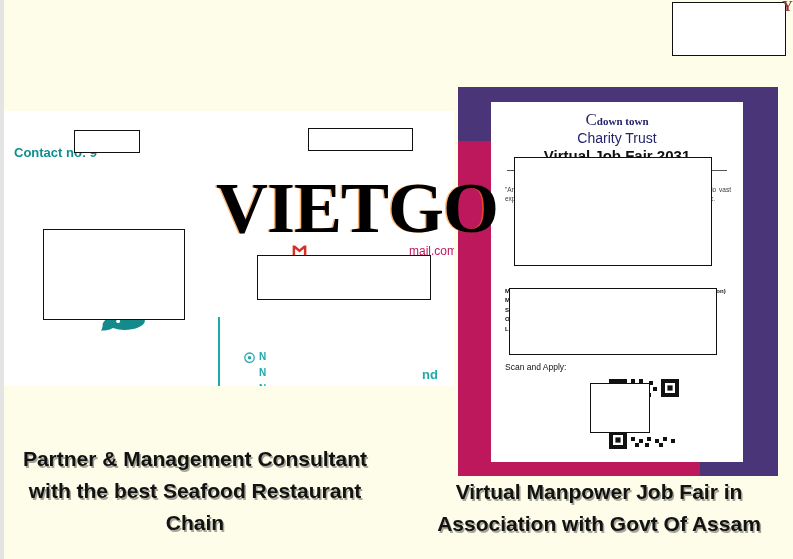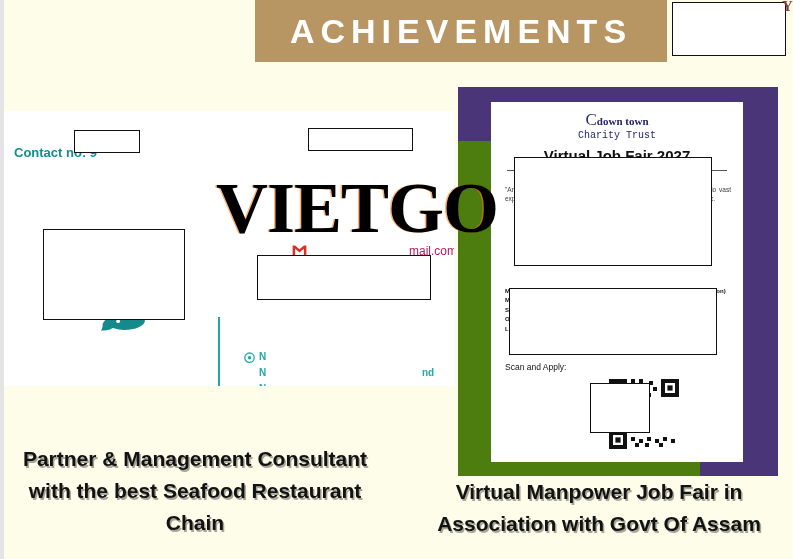--- a/index.html
+++ b/index.html
@@ -74,53 +74,53 @@
   }
   .pin{
     position:absolute;left:240px;top:241px;width:11px;height:13px;
   }
   .addr{
     position:absolute;color:#1FA9A9;font-size:10px;font-weight:600;white-space:nowrap;
   }
   .addr1{left:255px;top:240px;}
   .addr2{left:255px;top:256px;}
   .addr3{left:255px;top:272px;}
-  .addr-tail{position:absolute;left:418px;top:256px;color:#1FA9A9;font-size:10px;font-weight:600;}
+  .addr-tail{position:absolute;left:418px;top:256px;color:#1FA9A9;font-size:13px;font-weight:600;}
   .lc-addr-box{
     position:absolute;left:257px;top:255px;width:172px;height:43px;
     background:#FFFFFF;border:1.5px solid #111;
   }
 
   
   .watermark{
     position:absolute;left:216px;top:172px;
     font-family:Liberation Serif, serif;
     font-size:72px;font-weight:bold;color:#000;
     letter-spacing:-1px;line-height:1;white-space:nowrap;
     text-shadow:-1.5px 0 0 rgba(255,120,0,.55);
   }
 
   
   .right-panel{
     position:absolute;left:458px;top:87px;width:320px;height:389px;
-    background:#4d7c0f;overflow:hidden;
+    background:#be185d;overflow:hidden;
   }
   .rp-dark{position:absolute;left:0;top:0;width:242px;height:54px;background:#4A3578;}
   .rp-dark2{position:absolute;left:242px;top:0;width:78px;height:389px;background:#4A3578;}
 
   .doc{
     position:absolute;left:33px;top:15px;width:252px;height:360px;
     background:#FFFFFF;overflow:hidden;
   }
   .doc-logo{
     position:absolute;left:0;right:0;top:8px;text-align:center;
   }
   .dl-c{font-family:"Liberation Serif", serif;font-size:17px;color:#2A2A70;}
   .dl-line1{font-family:"Liberation Serif", serif;font-size:11px;font-weight:bold;color:#24246B;}
-  .dl-line2{font-family:Liberation Mono, monospace;font-size:10px;color:#24246B;}
+  .dl-line2{font-family:Liberation Sans, sans-serif;font-size:14px;color:#24246B;}
   .doc-title{
     position:absolute;left:0;right:0;top:45px;text-align:center;
     font-size:15px;font-weight:bold;color:#111;
   }
   .doc-rule{position:absolute;left:16px;top:68px;width:220px;height:1px;background:#555;}
   .doc-body{
     position:absolute;left:14px;top:84px;width:226px;
     font-size:6.5px;line-height:8.6px;color:#3A3A3A;text-align:justify;
   }
   .doc-spec{
@@ -156,23 +156,20 @@
   .cap-left{left:10px;top:443px;width:370px;}
   .cap-right{left:405px;top:476px;width:388px;}
 </style>
 </head>
 <body>
 
 <div class="stage">
 
   <div class="left-rail"></div>
 
-  <div class="banner">
-    <div class="banner-text">ACHIEVEMENTS</div>
-  </div>
 
   <div class="tr-box"></div>
   <div class="tr-mark">Y</div>
 
   <div class="left-card">
 
     <div class="lc-contact">Contact no: 9</div>
 
     <svg class="gmail-ico" viewBox="0 0 24 20">
       <path d="M1 2 L1 18 L5 18 L5 7 L12 13 L19 7 L19 18 L23 18 L23 2 L19 2 L12 8 L5 2 Z" fill="#D93025"></path>
@@ -204,21 +201,21 @@
 
   <div class="right-panel">
     <div class="rp-dark"></div>
     <div class="rp-dark2"></div>
 
     <div class="doc">
       <div class="doc-logo">
         <span class="dl-c">C</span><span class="dl-line1">down town</span>
         <div class="dl-line2">Charity Trust</div>
       </div>
-      <div class="doc-title">Virtual Job Fair 2027</div>
+      <div class="doc-title">Virtual Job Fair 2031</div>
       <div class="doc-rule"></div>
       <div class="doc-body">"Aryan                                                                                      The Director                                                                               tality manag                                                                                  They specia                                                                                       m to get  m                                                                                        ve a passio                                                                                        vast experie                                                                                      y are looking                                                                                  Utility Staff, Receptionist, Apprentice / Commi 3 etc.</div>
       <div class="doc-spec">
         <div>Min Qualification: 10th Passed (Qualification will be differ as per the position)</div>
         <div>Min</div>
         <div>Sala</div>
         <div>Othe</div>
         <div>Loca</div>
       </div>
       <div class="doc-scan">Scan and Apply:</div>

